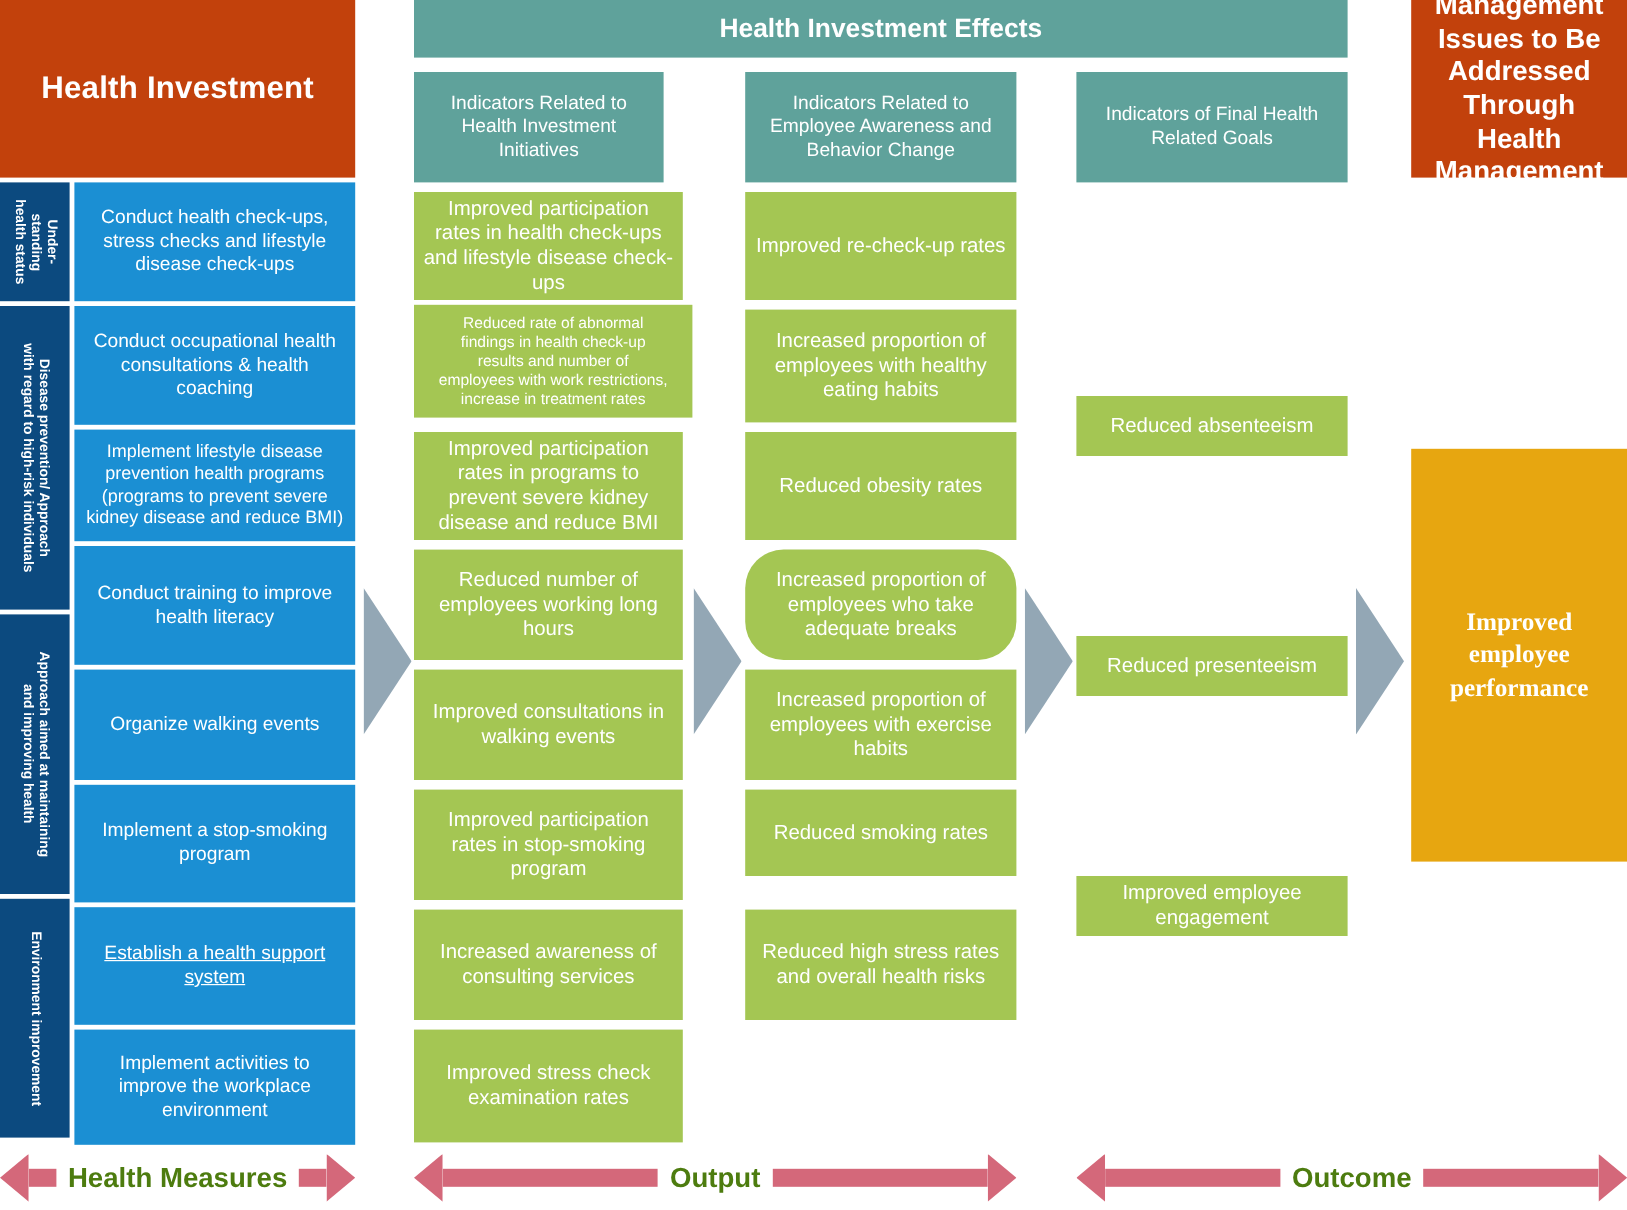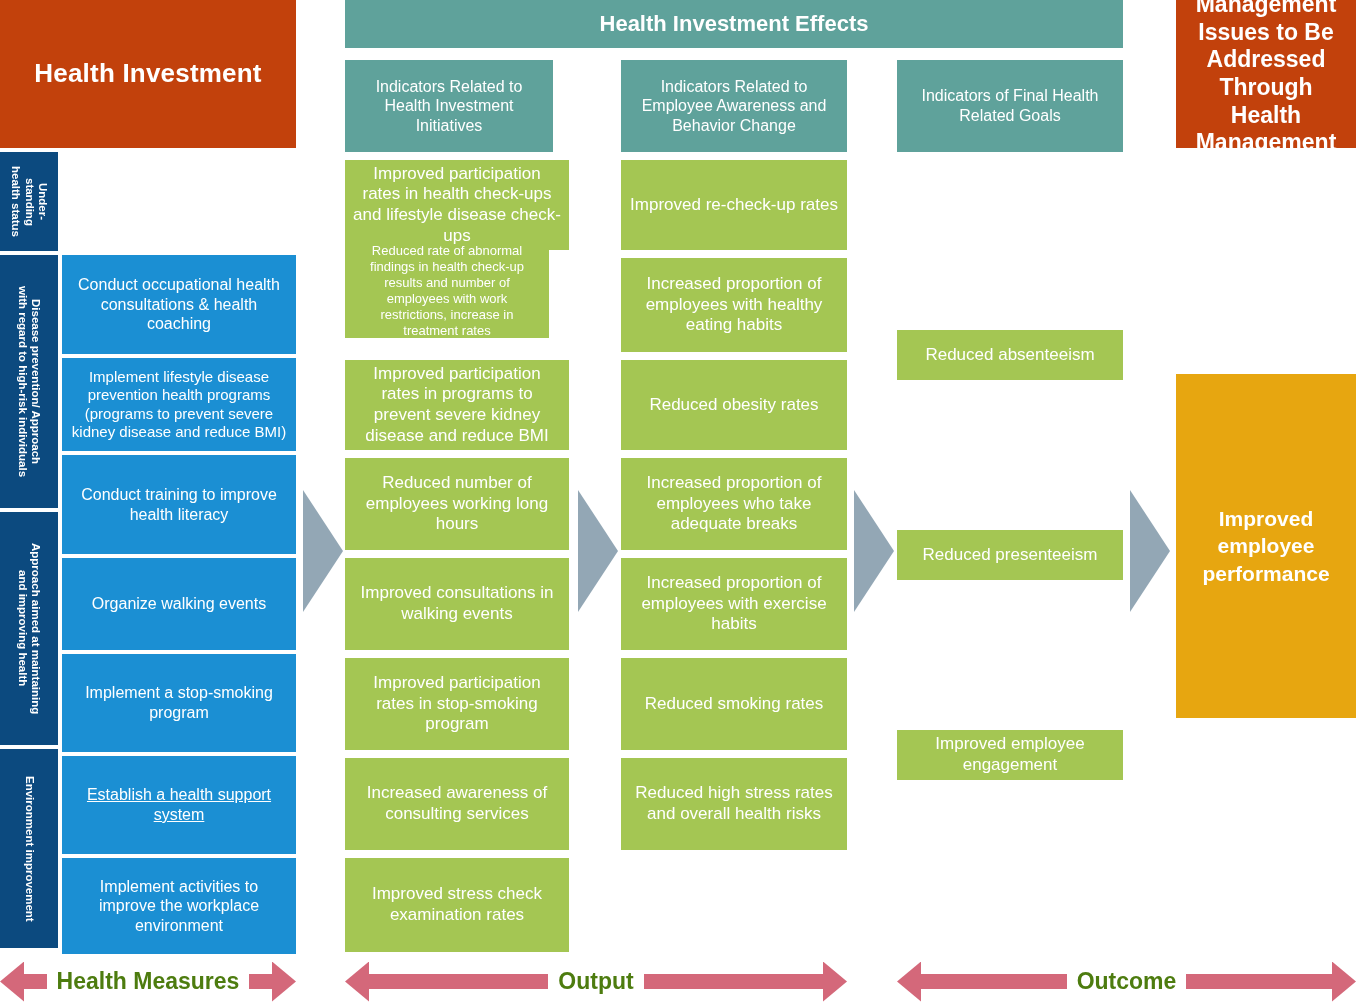--- a/index.html
+++ b/index.html
@@ -24,21 +24,21 @@
   
   .hdr-teal{background:#5fa29b;font-weight:bold;font-size:22px;}
   .sub-teal{background:#5fa29b;font-size:16px;}
 
   
   .green{background:#a4c653;font-size:17px;}
   .green.tiny{font-size:13px;}
 
   
   .hdr-orange{background:#c2410c;font-weight:bold;font-size:23px;line-height:1.2;}
-  .gold{background:#e7a610;font-size:21px;font-weight:bold;line-height:1.3;}
+  .gold{background:#e7a610;font-size:21px;font-weight:bold;line-height:1.3;font-family:Liberation Serif, serif;}
 
   
   .chev{position:absolute;}
   .chev svg{display:block;}
 
   
   .legend{position:absolute;bottom:0;height:53px;}
   .legend .lrow{display:flex;align-items:center;height:53px;width:100%;}
   .legend .ltxt{color:#4d7c0f;font-size:23px;font-weight:bold;white-space:nowrap;
                 padding:0 10px;}
@@ -72,20 +72,21 @@
       <span>Approach aimed at maintaining</span>
       <span>and improving health</span>
     </div>
   </div>
   <div class="box band" style="left:0px;top:749px;width:58px;height:199px;">
     <div>
       <span>Environment improvement</span>
     </div>
   </div>
 
+  <div class="box measure" style="left:62px;top:152px;width:234px;height:99px;padding:4px 8px;">Conduct health check-ups, stress checks and lifestyle disease check-ups</div>
   <div class="box measure" style="left:62px;top:255px;width:234px;height:99px;padding:4px 8px;">Conduct occupational health consultations &amp; health coaching</div>
   <div class="box measure" style="left:62px;top:358px;width:234px;height:93px;padding:4px 6px;font-size:15px;">Implement lifestyle disease prevention health programs (programs to prevent severe kidney disease and reduce BMI)</div>
   <div class="box measure" style="left:62px;top:455px;width:234px;height:99px;padding:4px 8px;">Conduct training to improve health literacy</div>
   <div class="box measure" style="left:62px;top:558px;width:234px;height:92px;padding:4px 8px;">Organize walking events</div>
   <div class="box measure" style="left:62px;top:654px;width:234px;height:98px;padding:4px 8px;">Implement a stop-smoking program</div>
   <div class="box measure" style="left:62px;top:756px;width:234px;height:98px;padding:4px 8px;text-decoration:underline;">Establish a health support system</div>
   <div class="box measure" style="left:62px;top:858px;width:234px;height:96px;padding:4px 8px;">Implement activities to improve the workplace environment</div>
 
   <div class="chev" style="left:303px;top:490px;">
     <svg width="40" height="122" viewBox="0 0 40 122" aria-hidden="true">
@@ -93,40 +94,40 @@
     </svg>
   </div>
 
   <div class="box hdr-teal" style="left:345px;top:0px;width:778px;height:48px;">Health Investment Effects</div>
 
   <div class="box sub-teal" style="left:345px;top:60px;width:208px;height:92px;padding:4px 8px;">Indicators Related to Health Investment Initiatives</div>
   <div class="box sub-teal" style="left:621px;top:60px;width:226px;height:92px;padding:4px 8px;">Indicators Related to Employee Awareness and Behavior Change</div>
   <div class="box sub-teal" style="left:897px;top:60px;width:226px;height:92px;padding:4px 8px;">Indicators of Final Health Related Goals</div>
 
   <div class="box green" style="left:345px;top:160px;width:224px;height:90px;padding:4px 8px;">Improved participation rates in health check-ups and lifestyle disease check-ups</div>
-  <div class="box green tiny" style="left:345px;top:244px;width:204px;height:94px;padding:4px 20px;">Reduced rate of abnormal findings in health check-up results and number of employees with work restrictions, increase in treatment rates</div>
+  <div class="box green tiny" style="left:345px;top:254px;width:232px;height:94px;padding:4px 20px;">Reduced rate of abnormal findings in health check-up results and number of employees with work restrictions, increase in treatment rates</div>
   <div class="box green" style="left:345px;top:360px;width:224px;height:90px;padding:4px 8px;">Improved participation rates in programs to prevent severe kidney disease and reduce BMI</div>
   <div class="box green" style="left:345px;top:458px;width:224px;height:92px;padding:4px 8px;">Reduced number of employees working long hours</div>
   <div class="box green" style="left:345px;top:558px;width:224px;height:92px;padding:4px 8px;">Improved consultations in walking events</div>
   <div class="box green" style="left:345px;top:658px;width:224px;height:92px;padding:4px 8px;">Improved participation rates in stop-smoking program</div>
   <div class="box green" style="left:345px;top:758px;width:224px;height:92px;padding:4px 8px;">Increased awareness of consulting services</div>
   <div class="box green" style="left:345px;top:858px;width:224px;height:94px;padding:4px 8px;">Improved stress check examination rates</div>
 
   <div class="chev" style="left:578px;top:490px;">
     <svg width="40" height="122" viewBox="0 0 40 122" aria-hidden="true">
       <polygon points="0,0 40,61 0,122" fill="#93a7b5"></polygon>
     </svg>
   </div>
 
   <div class="box green" style="left:621px;top:160px;width:226px;height:90px;padding:4px 8px;">Improved re-check-up rates</div>
   <div class="box green" style="left:621px;top:258px;width:226px;height:94px;padding:4px 8px;">Increased proportion of employees with healthy eating habits</div>
   <div class="box green" style="left:621px;top:360px;width:226px;height:90px;padding:4px 8px;">Reduced obesity rates</div>
-  <div class="box green" style="left:621px;top:458px;width:226px;height:92px;padding:4px 8px;">Increased proportion of employees who take adequate breaks</div>
+  <div class="box green" style="left:621px;top:458px;width:226px;height:92px;padding:4px 8px;border-radius:32px;">Increased proportion of employees who take adequate breaks</div>
   <div class="box green" style="left:621px;top:558px;width:226px;height:92px;padding:4px 8px;">Increased proportion of employees with exercise habits</div>
-  <div class="box green" style="left:621px;top:658px;width:226px;height:92px;padding:4px 8px;">Reduced smoking rates</div>
+  <div class="box green" style="left:621px;top:658px;width:226px;height:72px;padding:4px 8px;">Reduced smoking rates</div>
   <div class="box green" style="left:621px;top:758px;width:226px;height:92px;padding:4px 8px;">Reduced high stress rates and overall health risks</div>
 
   <div class="chev" style="left:854px;top:490px;">
     <svg width="40" height="122" viewBox="0 0 40 122" aria-hidden="true">
       <polygon points="0,0 40,61 0,122" fill="#93a7b5"></polygon>
     </svg>
   </div>
 
   <div class="box green" style="left:897px;top:330px;width:226px;height:50px;padding:4px 8px;">Reduced absenteeism</div>
   <div class="box green" style="left:897px;top:530px;width:226px;height:50px;padding:4px 8px;">Reduced presenteeism</div>

